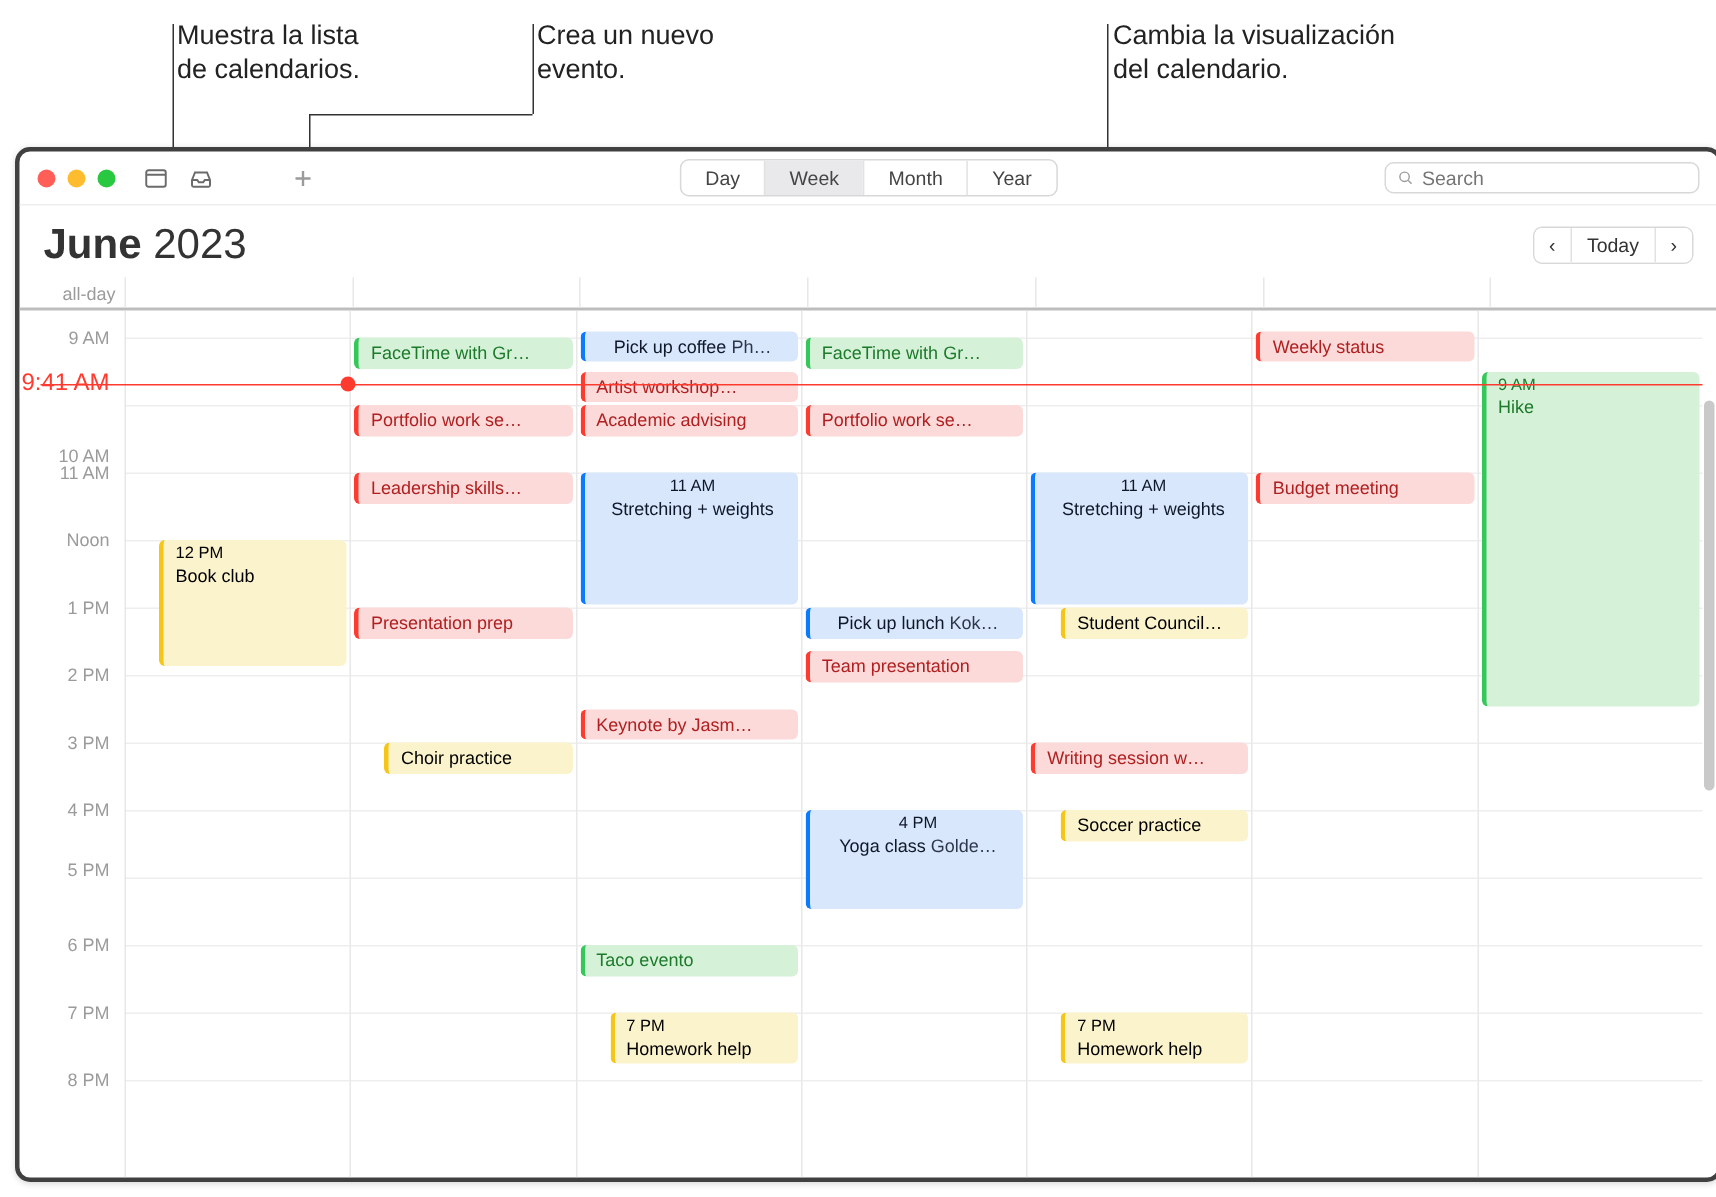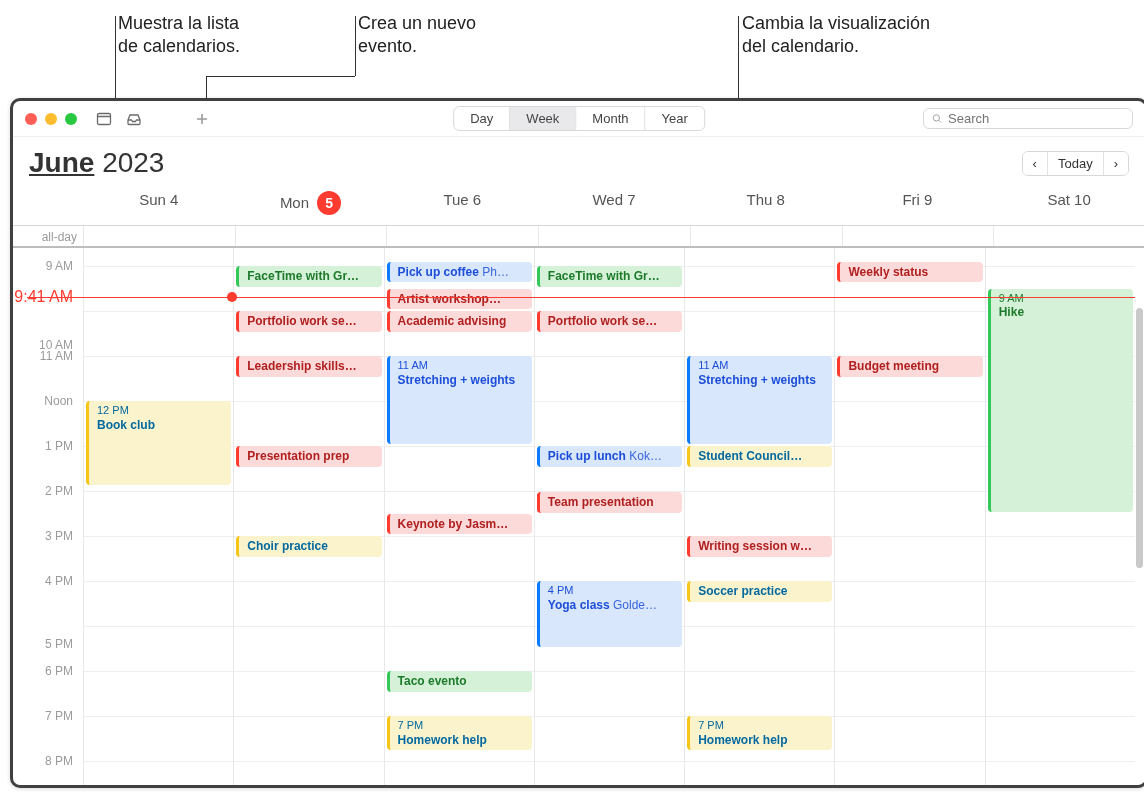--- a/index.html
+++ b/index.html
@@ -88,21 +88,21 @@
     border:none; outline:none;
     font-size:13px; flex:1;
     color:#333; background:transparent;
   }
   
   .header2 {
     display:flex; align-items:center;
     padding: 10px 16px 6px 16px;
   }
   .month-title { font-size:28px; }
-  .month-title b { font-weight:700;text-decoration:underline; }
+  .month-title b { font-weight:700; }
   .month-year { font-weight:400; }
   .today-seg {
     margin-left:auto;
     display:flex;
     border:1px solid #d8d8d8;
     border-radius:6px;
     overflow:hidden;
   }
   .today-seg button {
     border:none; background:#fff; font-size:13px;
@@ -183,27 +183,27 @@
   .event {
     position:absolute; left:2px; right:2px;
     border-radius:4px;
     padding:3px 6px 3px 8px;
     font-size:12px;
     line-height:1.25;
     overflow:hidden;
     border-left:3px solid;
   }
   .event .time { font-weight:400; font-size:11px; }
-  .event .title { font-weight:700; }
+  .event .title { font-weight:400; }
   .event .loc { font-weight:400; opacity:0.85; }
   
   .c-green  { background:#d5f2d8; border-color:#34c759; color:#1d7a2b; }
   .c-red    { background:#fcdada; border-color:#ff3b30; color:#b02020; }
-  .c-blue   { background:#d8e7fb; border-color:#0a7aff; color:#1d4ed8; }
-  .c-yellow { background:#fbf3cc; border-color:#f5c518; color:#0369a1; }
+  .c-blue   { background:#d8e7fb; border-color:#0a7aff; color:#0f172a;text-align:center; }
+  .c-yellow { background:#fbf3cc; border-color:#f5c518; color:#000000;margin-left:20px; }
 </style>
 </head>
 <body>
 
 <div class="callouts">
   <div class="callout" style="left:118px;top:0;white-space:pre-line">Muestra la lista
 de calendarios.</div>
   <div class="callout" style="left:358px;top:0;white-space:pre-line">Crea un nuevo
 evento.</div>
   <div class="callout" style="left:742px;top:0;white-space:pre-line">Cambia la visualización
@@ -266,31 +266,20 @@
     <div class="month-title">
       <b>June</b> <span class="month-year">2023</span>
     </div>
     <div class="today-seg">
       <button>‹</button>
       <button>Today</button>
       <button>›</button>
     </div>
   </div>
 
-  <div class="day-headers">
-    <div class="cell"></div>
-
-  <div class="cell">Sun 4</div>
-      <div class="cell"><span>Mon</span> <span class="today-badge">5</span></div>
-      <div class="cell">Tue 6</div>
-      <div class="cell">Wed 7</div>
-      <div class="cell">Thu 8</div>
-      <div class="cell">Fri 9</div>
-      <div class="cell">Sat 10</div>
-    </div>
 
   <div class="allday-row">
     <div class="lab">all-day</div>
     <div class="cell"></div>
       <div class="cell"></div>
       <div class="cell"></div>
     <div class="cell"></div>
       <div class="cell"></div>
       <div class="cell"></div>
       <div class="cell"></div>
@@ -313,21 +302,21 @@
       </div>
     <div id="hour-labels">
         <div class="hour-label" style="top: 18px;">9 AM</div>
         <div class="hour-label" style="top: 63px; margin-top: 34px;">10 AM</div>
         <div class="hour-label" style="top: 108px;">11 AM</div>
         <div class="hour-label" style="top: 153px;">Noon</div>
         <div class="hour-label" style="top: 198px;">1 PM</div>
         <div class="hour-label" style="top: 243px;">2 PM</div>
         <div class="hour-label" style="top: 288px;">3 PM</div>
         <div class="hour-label" style="top: 333px;">4 PM</div>
-        <div class="hour-label" style="top: 396px;">5 PM</div>
+        <div class="hour-label" style="top: 373px;">5 PM</div>
         <div class="hour-label" style="top: 423px;">6 PM</div>
         <div class="hour-label" style="top: 468px;">7 PM</div>
         <div class="hour-label" style="top: 513px;">8 PM</div>
       </div>
     <div class="day-cols" id="day-cols">
       <div class="day-col">
           <div class="event c-yellow" style="top: 153px; height: 83.5px;"><div class="time">12 PM</div><span class="title">Book club</span></div>
         </div>
       <div class="day-col">
           <div class="event c-green" style="top: 18px; height: 20.5px;"><span class="title">FaceTime with Gr…</span></div>
@@ -342,21 +331,21 @@
           <div class="event c-red" style="top: 63px; height: 20.5px;"><span class="title">Academic advising</span></div>
           <div class="event c-blue" style="top: 108px; height: 88px;"><div class="time">11 AM</div><span class="title">Stretching + weights</span></div>
           <div class="event c-red" style="top: 265.5px; height: 20.5px;"><span class="title">Keynote by Jasm…</span></div>
           <div class="event c-green" style="top: 423px; height: 20.5px;"><span class="title">Taco evento</span></div>
           <div class="event c-yellow" style="top: 468px; height: 34px;"><div class="time">7 PM</div><span class="title">Homework help</span></div>
         </div>
       <div class="day-col">
           <div class="event c-green" style="top: 18px; height: 20.5px;"><span class="title">FaceTime with Gr…</span></div>
           <div class="event c-red" style="top: 63px; height: 20.5px;"><span class="title">Portfolio work se…</span></div>
           <div class="event c-blue" style="top: 198px; height: 20.5px;"><span class="title">Pick up lunch</span>  <span class="loc">Kok…</span></div>
-          <div class="event c-red" style="top: 244px; height: 20.5px;"><span class="title">Team presentation</span></div>
+          <div class="event c-red" style="top: 227px; height: 20.5px;"><span class="title">Team presentation</span></div>
           <div class="event c-blue" style="top: 333px; height: 65.5px;"><div class="time">4 PM</div><span class="title">Yoga class</span>  <span class="loc">Golde…</span></div>
         </div>
       <div class="day-col">
           <div class="event c-blue" style="top: 108px; height: 88px;"><div class="time">11 AM</div><span class="title">Stretching + weights</span></div>
           <div class="event c-yellow" style="top: 198px; height: 20.5px;"><span class="title">Student Council…</span></div>
           <div class="event c-red" style="top: 288px; height: 20.5px;"><span class="title">Writing session w…</span></div>
           <div class="event c-yellow" style="top: 333px; height: 20.5px;"><span class="title">Soccer practice</span></div>
           <div class="event c-yellow" style="top: 468px; height: 34px;"><div class="time">7 PM</div><span class="title">Homework help</span></div>
         </div>
       <div class="day-col">

